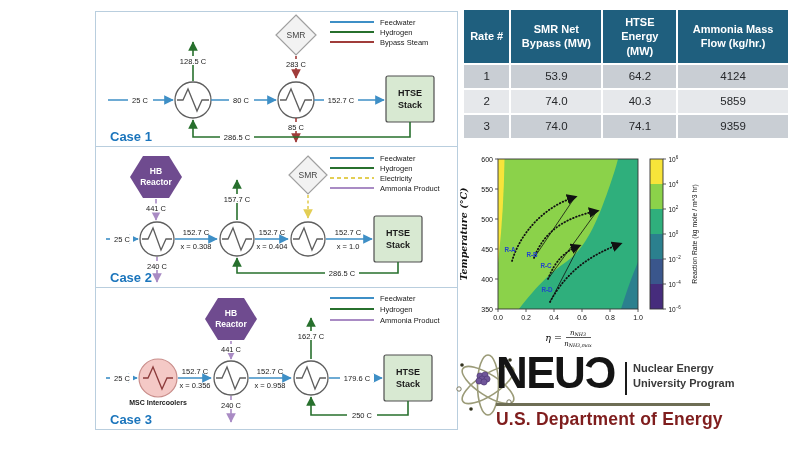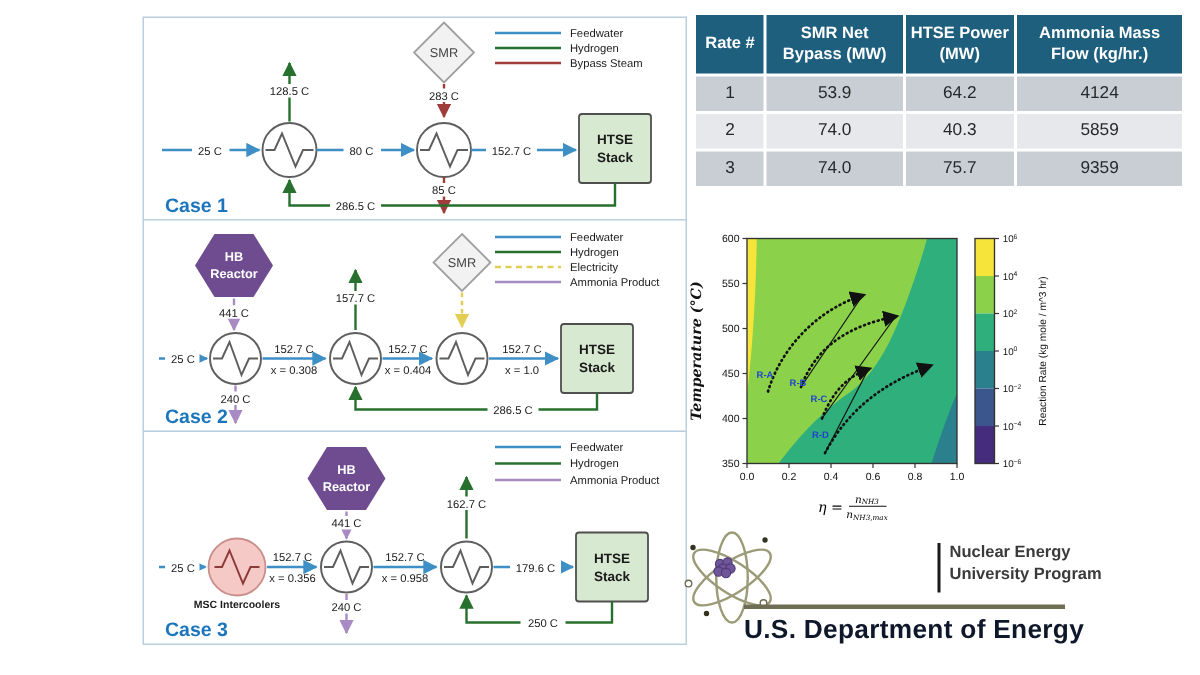--- a/index.html
+++ b/index.html
@@ -32,21 +32,21 @@
   .rlab{font-size:6.3px;font-weight:bold;fill:#2244CC;}
   .frac{font-family:"DejaVu Serif",serif;font-style:italic;}
   
   .logo{position:absolute;left:452px;top:343px;width:345px;height:105px;}
   .atom{position:absolute;left:-6px;top:2px;width:88px;height:88px;}
   .neup{position:absolute;left:44px;top:8px;font-size:44px;line-height:1;font-weight:900;
         letter-spacing:-1.5px;color:#141414;}
   .logo-sep{position:absolute;left:173px;top:19px;width:2px;height:33px;background:#1A1A1A;}
   .prog{position:absolute;left:181px;top:18px;font-size:11px;font-weight:bold;color:#3A3A3A;line-height:1.35;}
   .logo-rule{position:absolute;left:44px;top:60px;width:214px;height:2.5px;background:#6E6E55;}
-  .agency{position:absolute;left:44px;top:66px;font-size:17.5px;font-weight:bold;color:#0f172a;letter-spacing:.2px;}
+  .agency{position:absolute;left:44px;top:66px;font-size:17.5px;font-weight:bold;color:#7f1d1d;letter-spacing:.2px;}
 </style>
 </head>
 <body>
 
 <div class="screen">
 
   <div class="panel" style="top:11px;height:136px;">
     <svg width="360" height="133" viewBox="0 0 360 133">
       <defs>
         <marker id="ab1" markerWidth="7" markerHeight="7" refX="5.5" refY="3" orient="auto">
@@ -301,41 +301,41 @@
     <colgroup>
         <col style="width:46px">
         <col style="width:92px">
         <col style="width:74px">
         <col style="width:112px">
       </colgroup>
     <thead>
       <tr>
         <th>Rate #</th>
         <th>SMR Net Bypass (MW)</th>
-        <th>HTSE Power (MW)</th>
+        <th>HTSE Energy (MW)</th>
         <th>Ammonia Mass Flow (kg/hr.)</th>
       </tr>
     </thead>
     <tbody>
       <tr>
         <td>1</td>
         <td>53.9</td>
         <td>64.2</td>
         <td>4124</td>
       </tr>
       <tr>
         <td>2</td>
         <td>74.0</td>
         <td>40.3</td>
         <td>5859</td>
       </tr>
       <tr>
         <td>3</td>
         <td>74.0</td>
-        <td>75.7</td>
+        <td>74.1</td>
         <td>9359</td>
       </tr>
     </tbody>
   </table>
 
   <div class="plot-wrap">
     <svg width="350" height="204" viewBox="0 0 350 204">
       <defs>
         <marker id="ak" markerWidth="7" markerHeight="7" refX="4.5" refY="3" orient="auto">
             <path d="M0,0L6,3L0,6Z" fill="#111"></path>
@@ -457,20 +457,21 @@
           <circle cx="38" cy="37" r="3.1"></circle>
       </g>
       <g>
         <circle cx="16" cy="20" r="1.8" fill="#33331F"></circle>
         <circle cx="64" cy="15" r="1.8" fill="#33331F"></circle>
         <circle cx="25" cy="64" r="1.8" fill="#33331F"></circle>
         <circle cx="63" cy="57" r="2.2" fill="#fff" stroke="#6B6B50" stroke-width="0.9"></circle>
         <circle cx="13" cy="44" r="2.2" fill="#fff" stroke="#6B6B50" stroke-width="0.9"></circle>
       </g>
     </svg>
+    <div class="neup"><span>NEU</span><span>Ɔ</span></div>
     <div class="logo-sep"></div>
     <div class="prog">
       <div>Nuclear Energy</div>
       <div>University Program</div>
     </div>
     <div class="logo-rule"></div>
     <div class="agency">U.S. Department of Energy</div>
   </div>
 
 </div>

